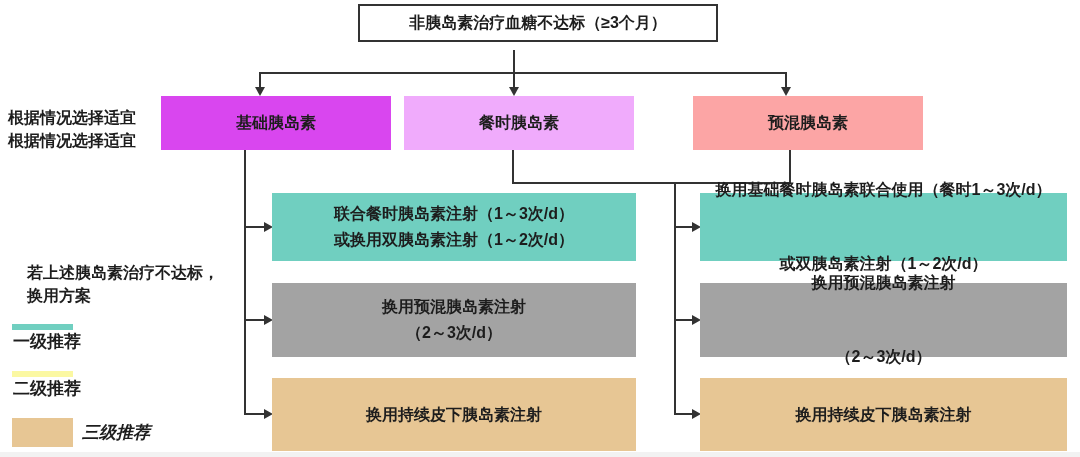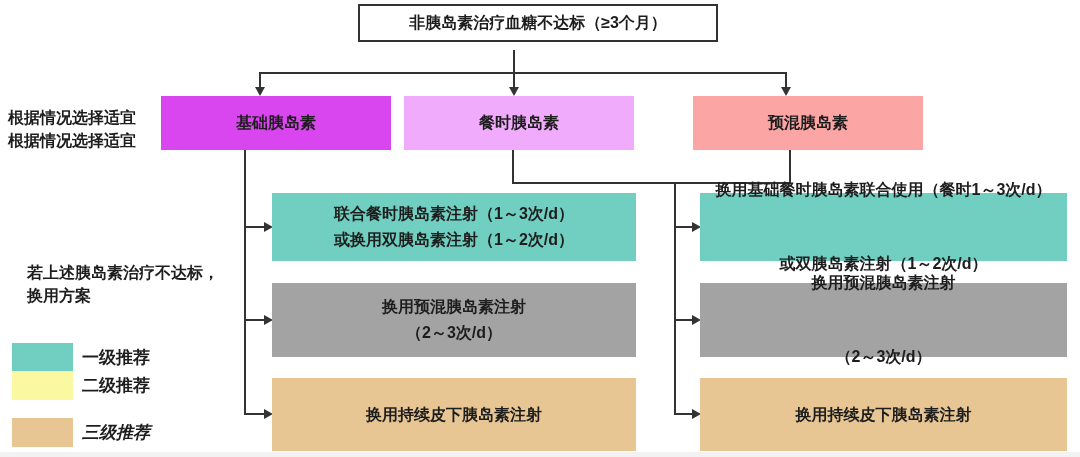--- a/index.html
+++ b/index.html
@@ -63,22 +63,22 @@
   .note-start  { left: 8px;  top: 106px; }
   .note-switch { left: 27px; top: 261px; }
 
   .legend-row {
     position: absolute;
     display: flex; align-items: center;
     left: 12px; height: 29px;
   }
   .legend-swatch { width: 61px; height: 29px; margin-right: 9px; }
   .legend-label  { font-weight: 700; font-size: 17px; color: #1d1d1d; white-space: nowrap; }
-  .lg1 { top: 343px; } .lg1 .legend-swatch { background:#70CFC0; }
-  .lg2 { top: 371px; } .lg2 .legend-swatch { background:#FBF8A2; }
+  .lg1 { top: 324px; flex-direction: column; } .lg1 .legend-swatch { background:#70CFC0; }
+  .lg2 { top: 371px; flex-direction: column; } .lg2 .legend-swatch { background:#FBF8A2; }
   .lg3 { top: 418px; font-style: italic; } .lg3 .legend-swatch { background:#E7C694; }
 
   .bottom-edge {
     position:absolute; left:0; bottom:0; width:1080px; height:5px;
     background:#f2f2f2;
   }
 </style>
 </head>
 <body>
 

